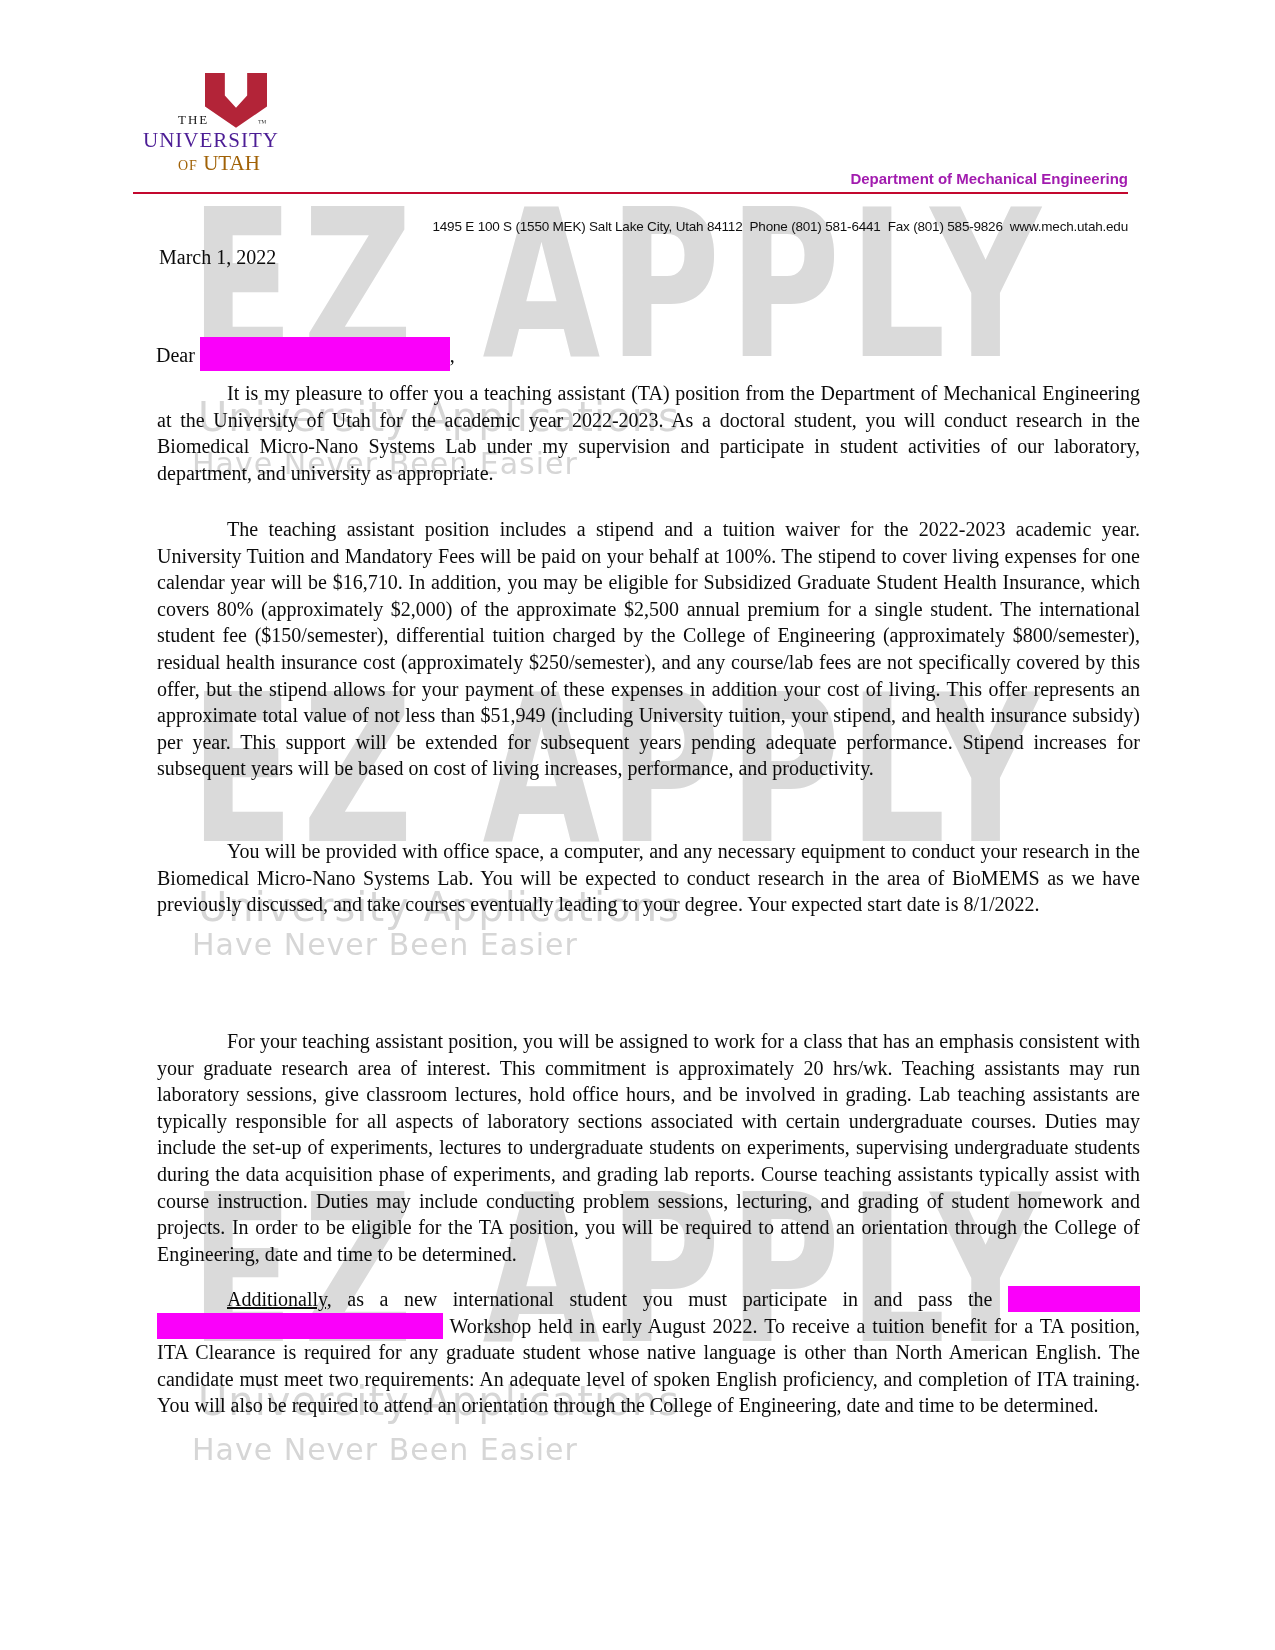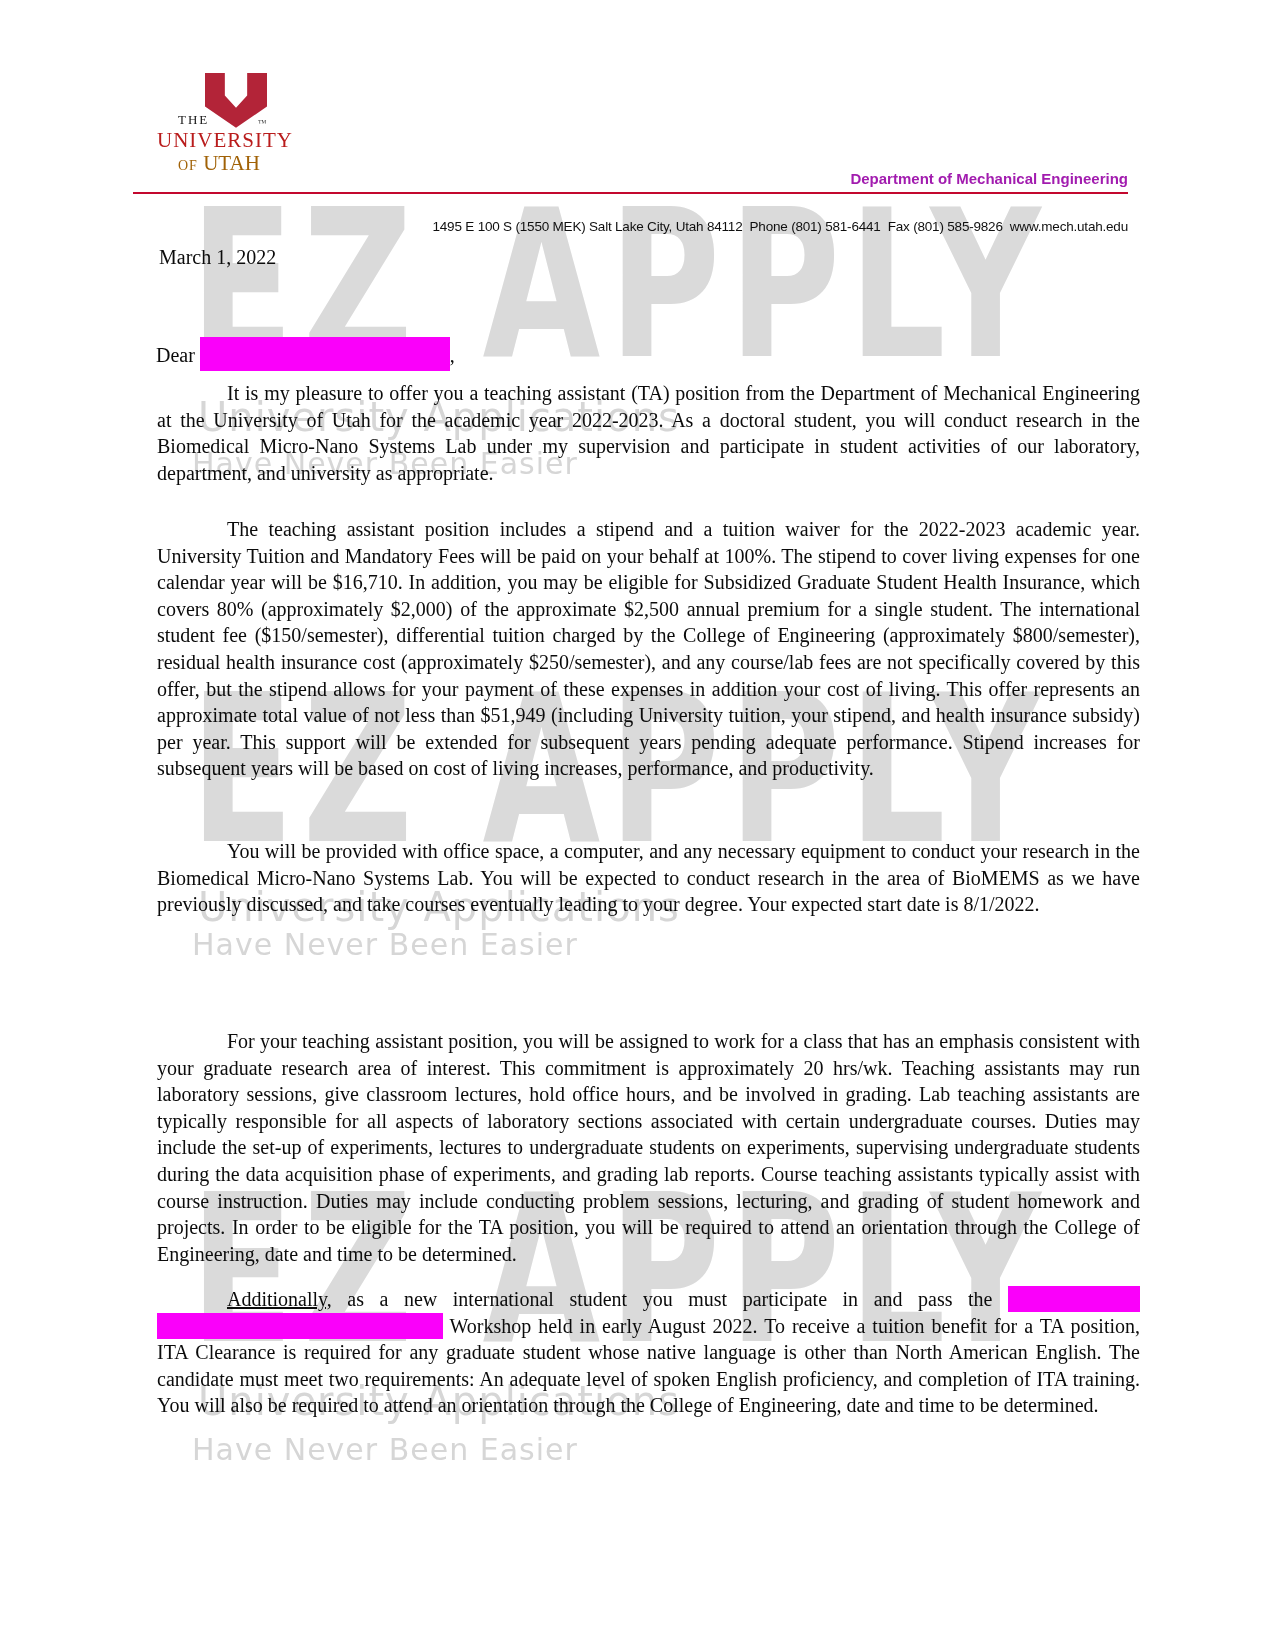--- a/index.html
+++ b/index.html
@@ -20,21 +20,21 @@
     font-family:"DejaVu Sans",sans-serif;font-size:40px;letter-spacing:1px;
     color:var(--wm-small,#d6d6d6);
   }
   .wm-sm.second{font-size:30px;left:192px;}
   .wmb1{top:181px}.wmb2{top:666px}.wmb3{top:1166px}
   .wma1{top:394px}.wma2{top:884px}.wma3{top:1378px}
   .wmc1{top:446px}.wmc2{top:927px}.wmc3{top:1432px}
   
   .block-u{position:absolute;left:205px;top:73px;width:62px;height:56px;fill:var(--logo-red,#b32438);z-index:2;}
   .lg-the{position:absolute;left:178px;top:112px;font-size:13px;letter-spacing:2px;color:#161616;z-index:2;}
-  .lg-univ{position:absolute;left:157px;top:128px;font-size:21px;letter-spacing:1px;color:#b91c1c;z-index:2;}
+  .lg-univ{position:absolute;left:143px;top:128px;font-size:21px;letter-spacing:1px;color:#4c1d95;z-index:2;}
   .lg-ofutah{position:absolute;left:178px;top:151px;font-size:21px;color:#a16207;z-index:2;}
   .lg-of{font-size:14px;letter-spacing:1px;}
   .lg-tm{position:absolute;left:258px;top:118px;font-size:9px;color:#444;z-index:2;}
   .dept{position:absolute;right:147px;top:170px;font-family:"Liberation Sans",sans-serif;font-weight:bold;font-size:15px;color:#a21caf;z-index:2;text-align:right;}
   .rule{position:absolute;left:133px;top:192px;width:995px;height:2px;background:var(--rule-red,#c3082e);z-index:2;}
   .addr{position:absolute;right:147px;top:199px;font-family:"Liberation Sans",sans-serif;font-size:13.5px;letter-spacing:-0.2px;color:#101010;white-space:pre;z-index:2;margin-top:20px;}
   
   .date{position:absolute;left:159px;top:246px;font-size:20px;z-index:2;text-align:center;}
   .sal{position:absolute;left:148px;top:329px;font-size:20px;margin:8px;z-index:2;}
   .para{

